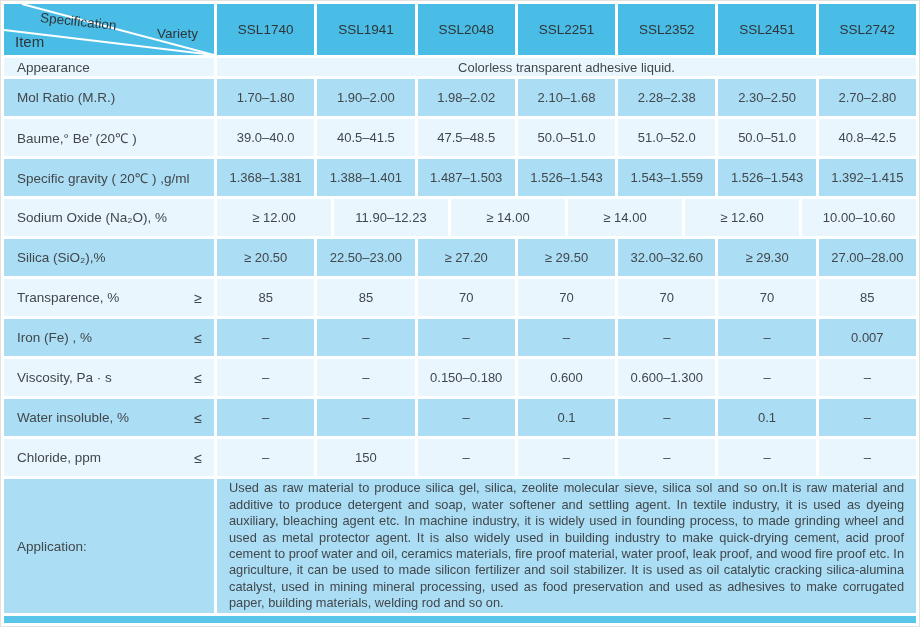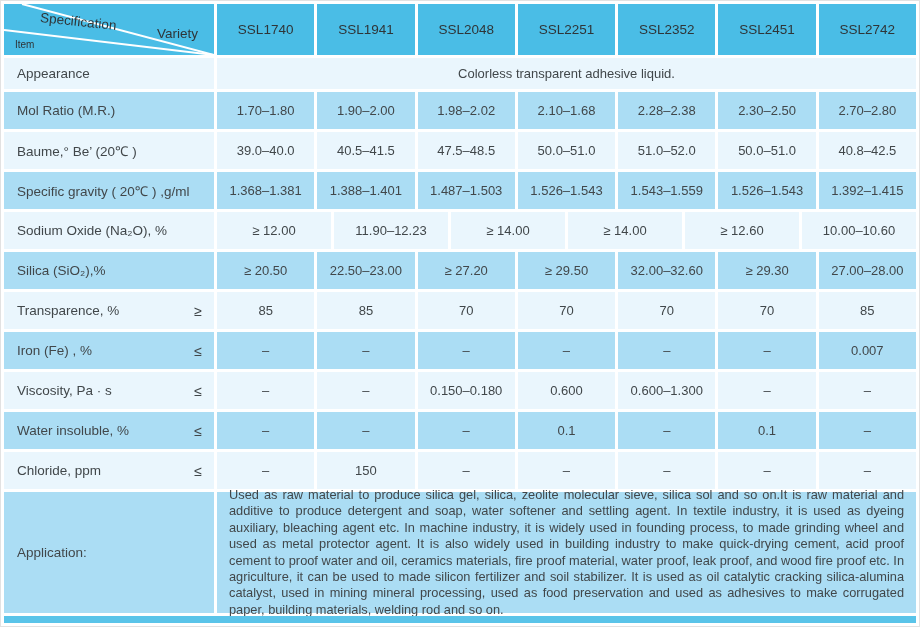--- a/index.html
+++ b/index.html
@@ -17,28 +17,28 @@
   .header-row{height:51px;}
   .header-row .cell{background:var(--header_bg);}
   .cell{min-width:0;}
   .corner{
     flex:0 0 210px;position:relative;overflow:hidden;color:var(--header_text);
   }
   .corner svg{position:absolute;left:0;top:0;width:100%;height:100%;display:block;}
   .corner line{stroke:#fff;stroke-width:2;}
   .c-spec{position:absolute;left:36px;top:10px;font-size:13.5px;transform:rotate(6deg);}
   .c-var{position:absolute;right:16px;top:22px;font-size:13.5px;text-align:center;}
-  .c-item{position:absolute;left:11px;bottom:5px;font-size:10px;}
+  .c-item{position:absolute;left:11px;bottom:5px;font-size:15px;}
   .head{
     flex:1;display:flex;align-items:center;justify-content:center;
     font-size:13.5px;color:var(--header_text);
   }
   .light>.cell{background:var(--row_light);}
   .medium>.cell{background:var(--row_medium);}
-  .r-appearance{height:31px;}
+  .r-appearance{height:18px;}
   .spec{height:37px;}
   .label{
     flex:0 0 210px;display:flex;align-items:center;justify-content:space-between;
     padding:0 12px 0 13px;font-size:13.5px;
   }
   .label .sym{font-size:14px;margin-left:8px;flex:0 0 auto;}
   .val{flex:1;display:flex;align-items:center;justify-content:center;font-size:13px;}
   .spanval{flex:1;display:flex;align-items:center;justify-content:center;font-size:13px;}
   .app-row{flex:1 1 auto;min-height:0;}
   .appcell{flex:1;padding:5px 12px;display:flex;align-items:center;justify-content:flex-end;}

